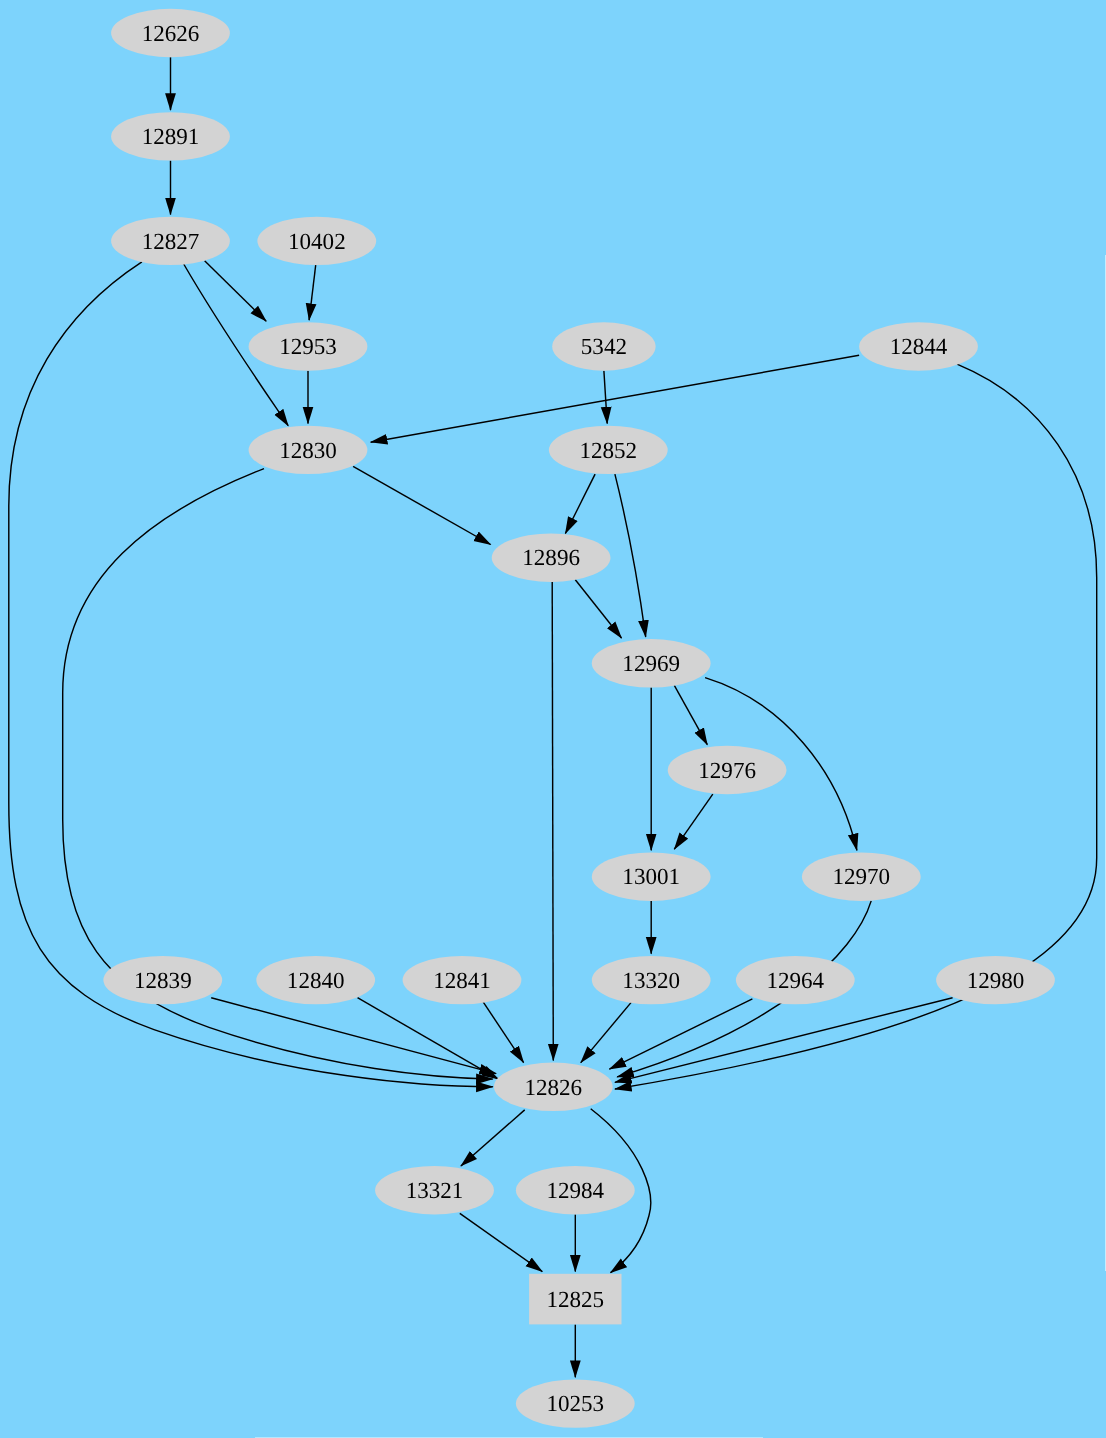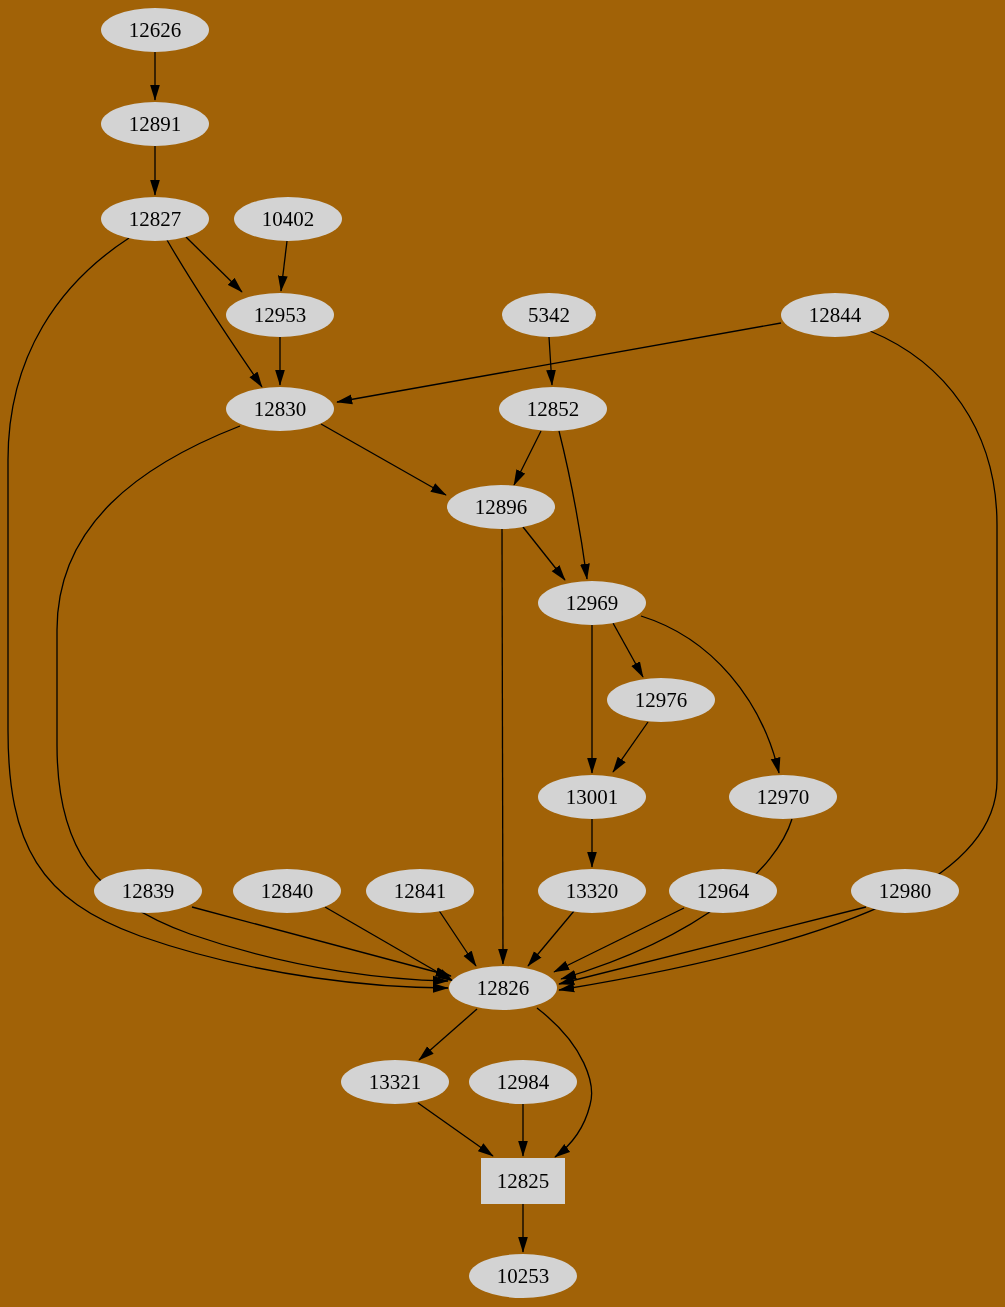--- a/index.html
+++ b/index.html
@@ -7,21 +7,21 @@
     padding: 0;
     background: #ffffff;
     width: 1005px;
     height: 1307px;
     overflow: hidden;
   }
   .canvas {
     position: relative;
     width: 1005px;
     height: 1307px;
-    background: #a16207;
+    background: #7dd3fc;
   }
   svg {
     display: block;
   }
   .node-shape {
     stroke: none;
   }
   .node-label {
     font-family: "Liberation Serif", "DejaVu Serif", serif;
     font-size: 21px;

